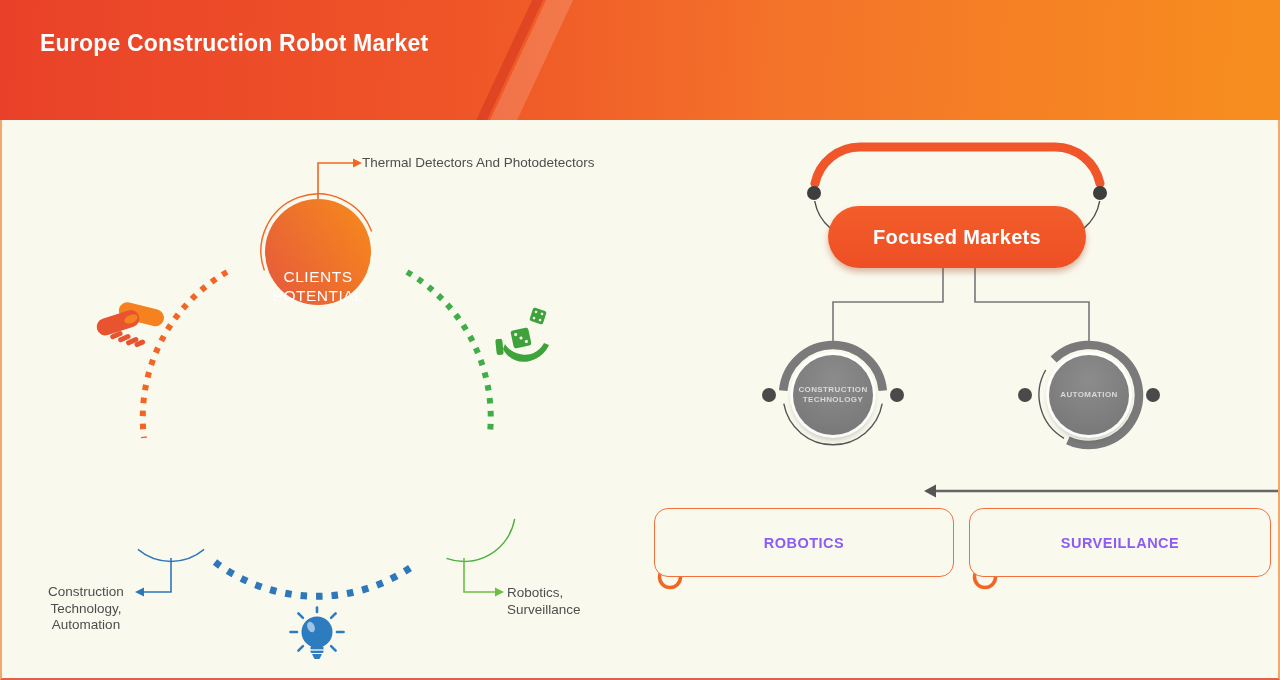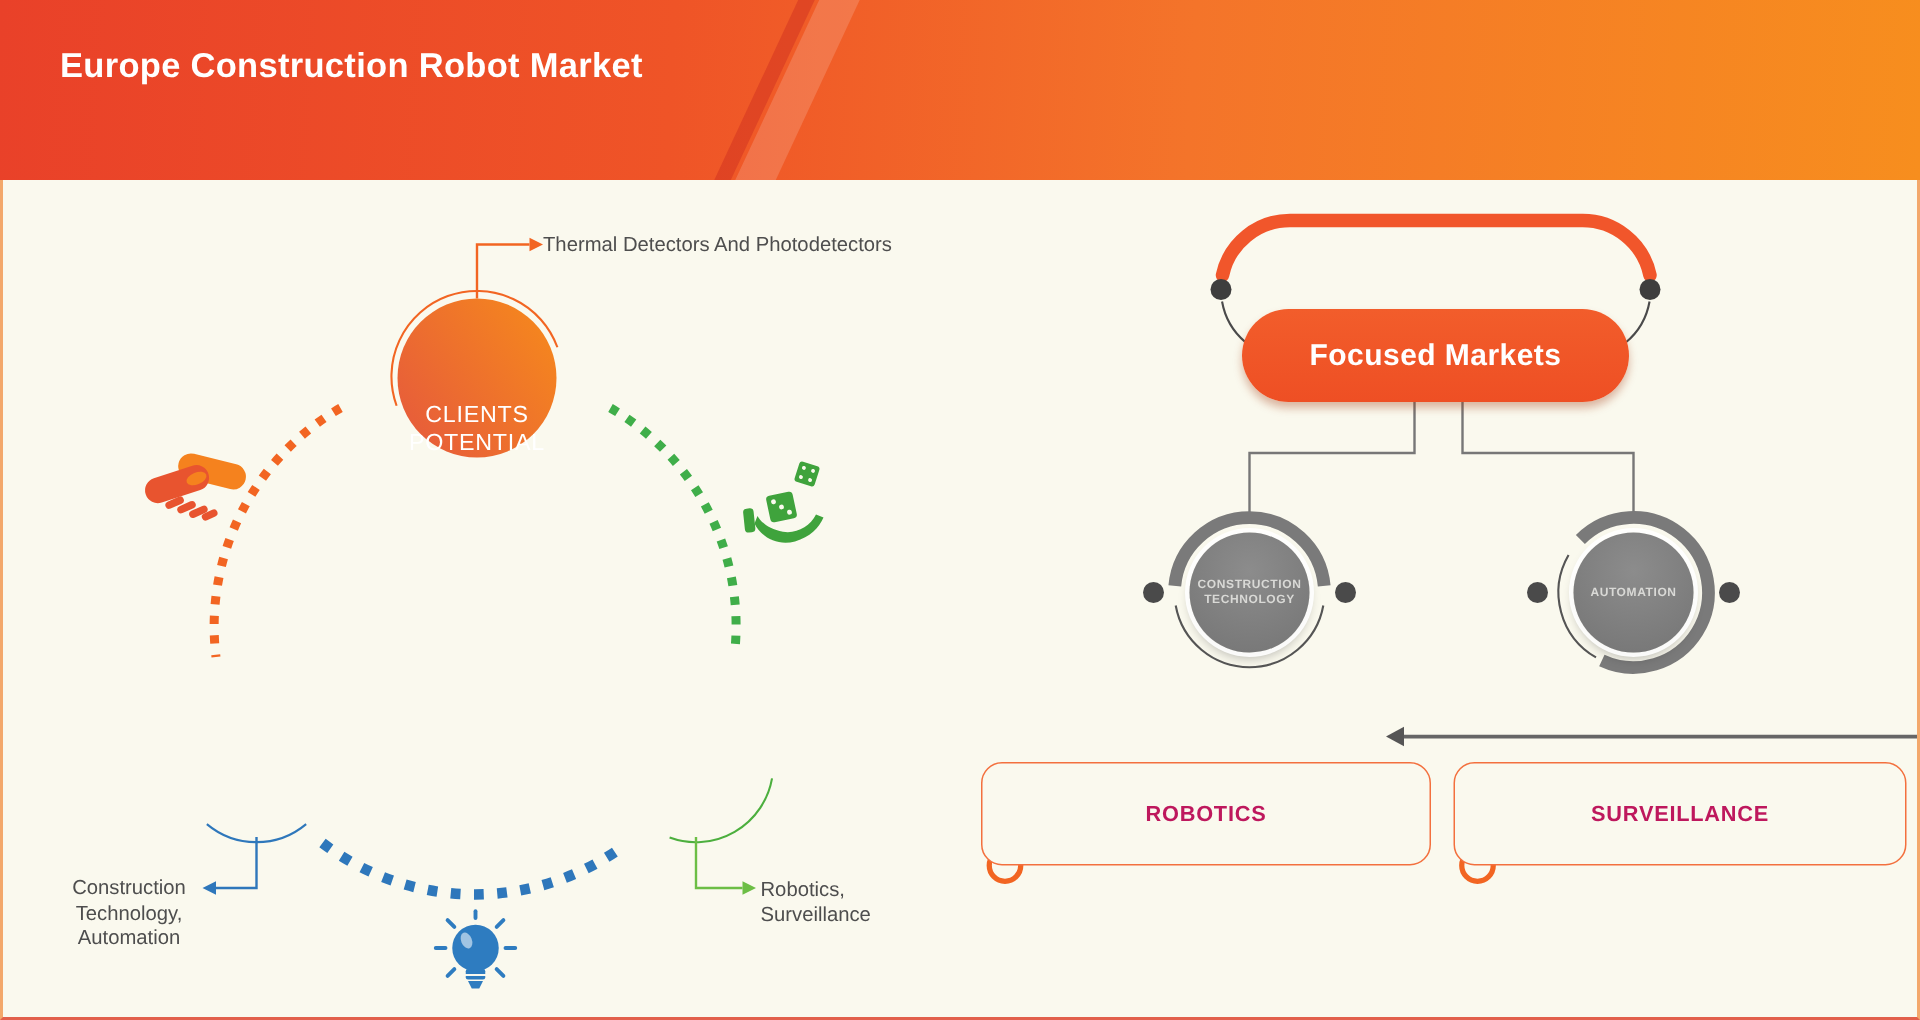--- a/index.html
+++ b/index.html
@@ -52,21 +52,21 @@
            box-shadow:0 0 0 3px rgba(255,255,255,0.9), 0 4px 7px rgba(0,0,0,0.25);
            display:flex; flex-direction:column; align-items:center; justify-content:center;
            color:#D9D9D6; font-size:8px; font-weight:600; letter-spacing:0.4px; line-height:10px; text-align:center; }
   .gnode-1 { left:791px;  top:235px; }
   .gnode-2 { left:1047px; top:235px; }
 
   
   .opp-head { left:650px; top:362px; color:#3A3A3A; font-size:17px; font-weight:500; letter-spacing:0.2px; white-space:nowrap; }
   .opp-box  { top:388px; height:69px; border:1.5px solid #F3703E; border-radius:14px;
               display:flex; align-items:center; justify-content:center;
-              color:#be185d; font-size:14.5px; font-weight:700; letter-spacing:0.5px; background:#FAF9EE; }
+              color:#8b5cf6; font-size:14.5px; font-weight:700; letter-spacing:0.5px; background:#FAF9EE; }
   .opp-box-1 { left:652px; width:300px; }
   .opp-box-2 { left:967px; width:302px; }
 </style>
 </head>
 <body>
 
 <div class="page">
 
   <div class="header">
     <div class="stripe-dark"></div>

